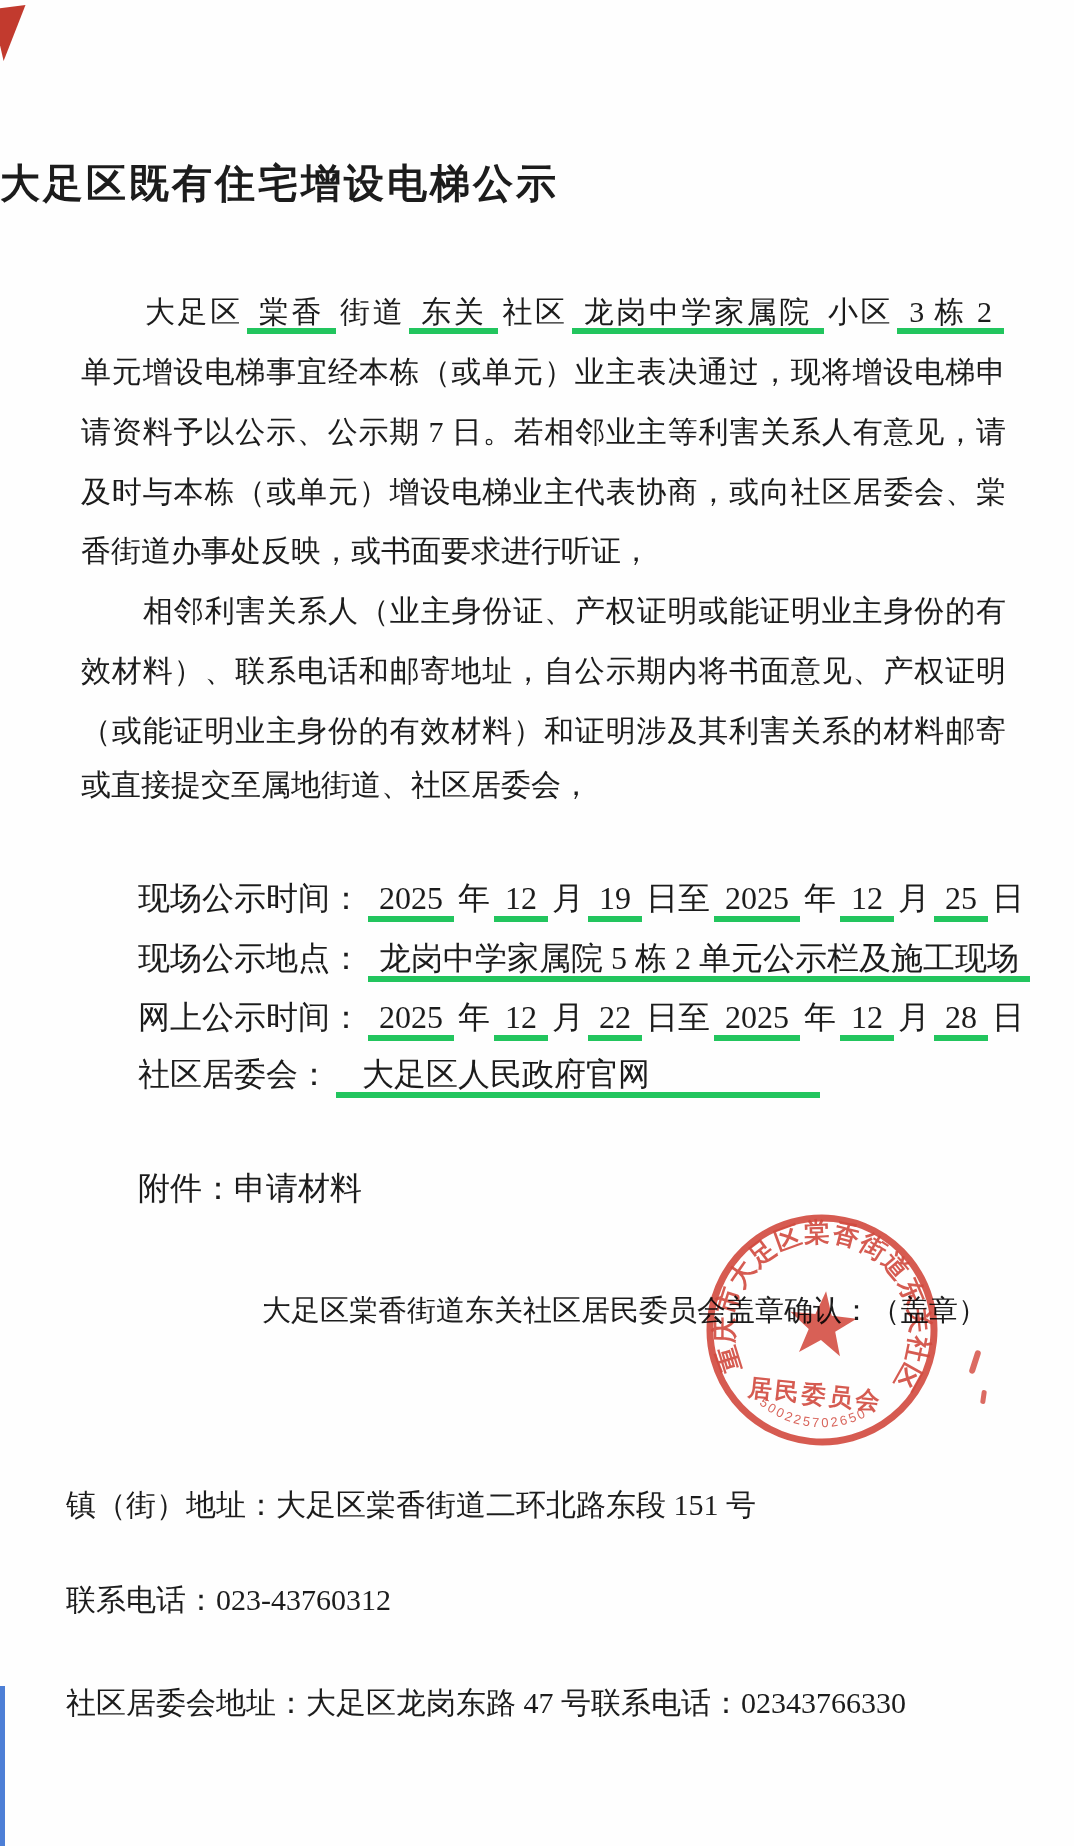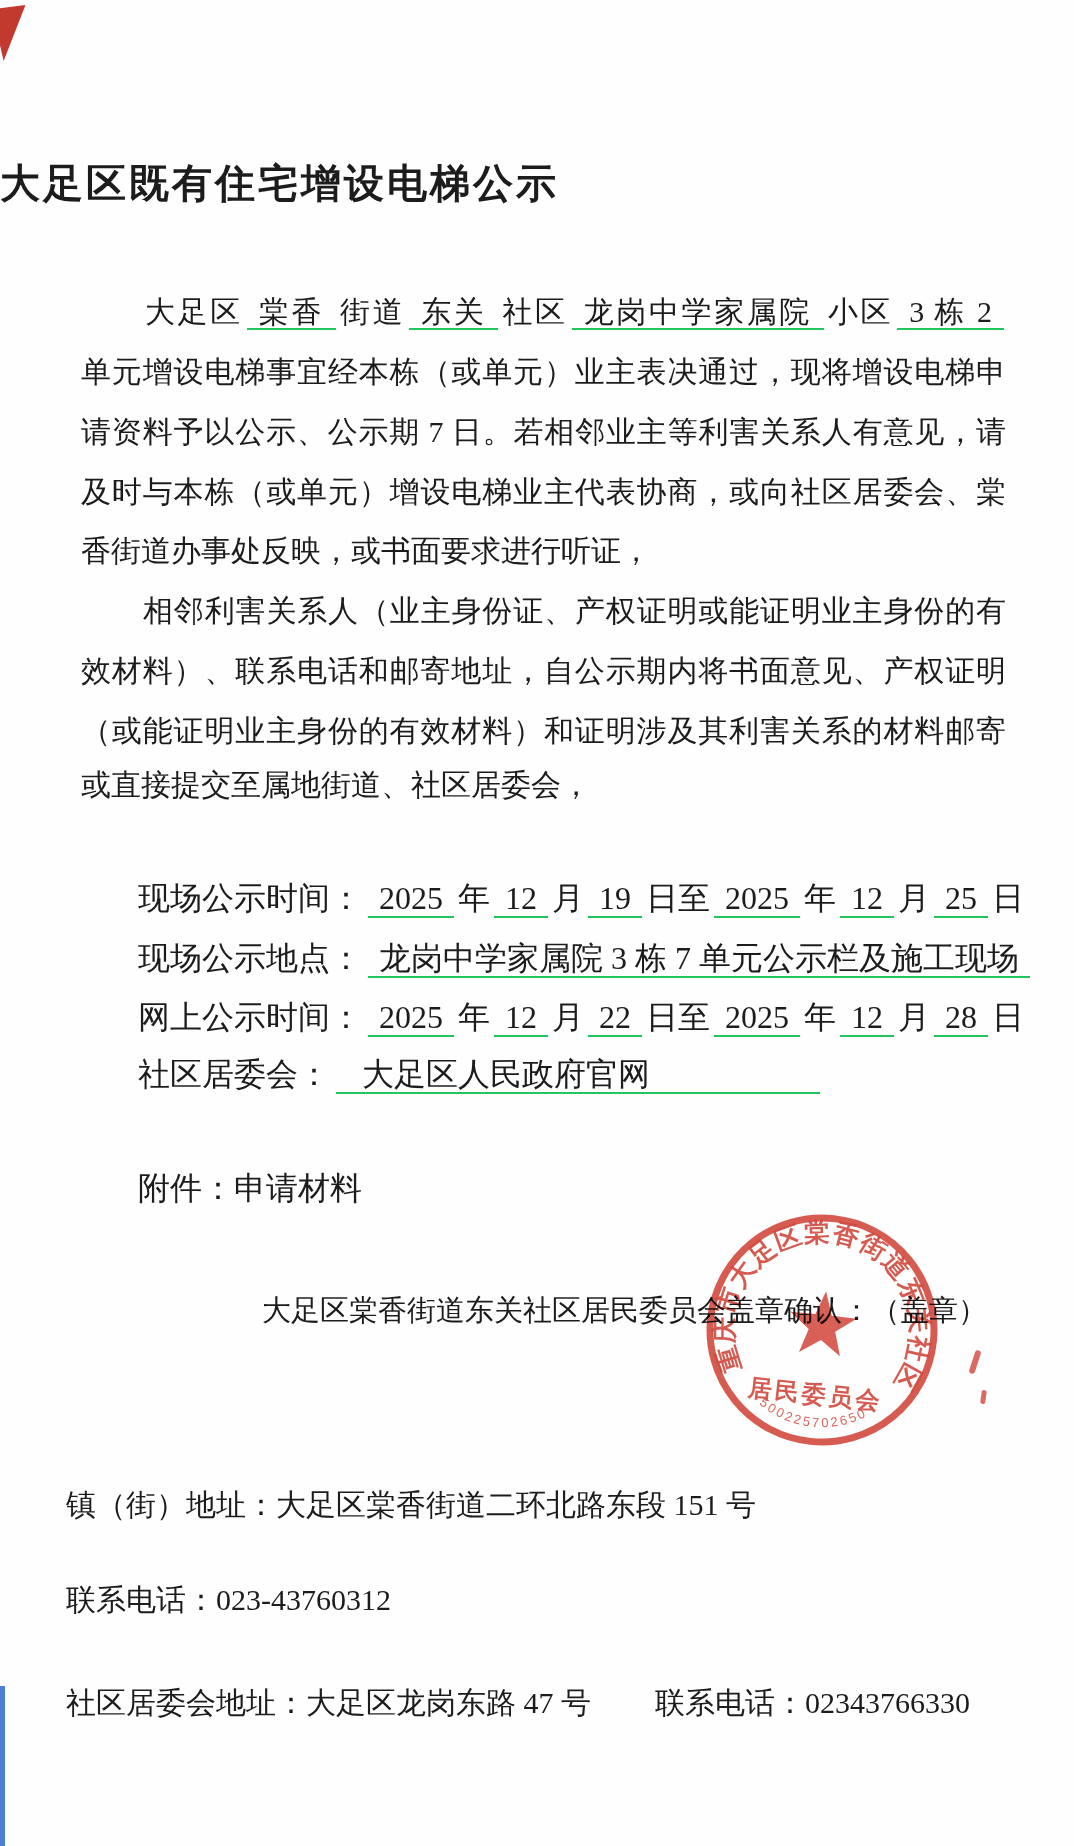--- a/index.html
+++ b/index.html
@@ -16,37 +16,37 @@
     position:absolute;top:156px;left:0;width:100%;
     font-size:40px;font-weight:bold;letter-spacing:3px;
   }
   .line{
     position:absolute;left:81px;width:925px;
     font-size:30px;line-height:52px;height:52px;
   }
   .just{text-align:justify;text-align-last:justify;}
   .indent{padding-left:62px;width:863px;}
   .seg{margin:0 2px;}
-  .u{border-bottom:2px solid #22c55e;padding:0 12px;}
+  .u{border-bottom:6px solid #22c55e;padding:0 12px;}
   .row{
     position:absolute;left:138px;
     font-size:32px;line-height:52px;height:52px;white-space:nowrap;
   }
   .row .label{margin-right:4px;}
   .row .u{padding:0 11px;}
   .row-website .u{padding:0 170px 0 26px;}
   .sig{
     position:absolute;font-size:29px;line-height:52px;height:52px;white-space:nowrap;
   }
   .date{word-spacing:14px;}
   .footer-line{
     position:absolute;left:66px;
     font-size:30px;line-height:52px;height:52px;white-space:nowrap;
   }
-  .footer-gap{display:inline-block;margin-left:64px;}
+  .footer-gap{display:inline-block;}
   
   .seal{
     position:absolute;left:699px;top:1207px;width:246px;height:246px;
     mix-blend-mode:multiply;opacity:.92;
     transform:rotate(6deg);
   }
   
   .corner-mark{
     position:absolute;left:0;top:5px;width:30px;height:56px;
     background:#c23a2e;
@@ -85,21 +85,21 @@
 
   <div class="line just indent" style="top:585px">相邻利害关系人（业主身份证、产权证明或能证明业主身份的有</div>
   <div class="line just" style="top:645px">效材料）、联系电话和邮寄地址，自公示期内将书面意见、产权证明</div>
   <div class="line just" style="top:705px">（或能证明业主身份的有效材料）和证明涉及其利害关系的材料邮寄</div>
   <div class="line" style="top:759px">或直接提交至属地街道、社区居委会，</div>
 
   <div class="row" style="top:872px">
     <span class="label">现场公示时间：</span><span><span class="seg u">2025</span><span class="seg">年</span><span class="seg u">12</span><span class="seg">月</span><span class="seg u">19</span><span class="seg">日至</span><span class="seg u">2025</span><span class="seg">年</span><span class="seg u">12</span><span class="seg">月</span><span class="seg u">25</span><span class="seg">日</span></span>
   </div>
   <div class="row" style="top:932px">
-    <span class="label">现场公示地点：</span><span><span class="seg u">龙岗中学家属院 3 栋 7 单元公示栏及施工现场</span></span>
+    <span class="label">现场公示地点：</span><span><span class="seg u">龙岗中学家属院 5 栋 2 单元公示栏及施工现场</span></span>
   </div>
   <div class="row" style="top:991px">
     <span class="label">网上公示时间：</span><span><span class="seg u">2025</span><span class="seg">年</span><span class="seg u">12</span><span class="seg">月</span><span class="seg u">22</span><span class="seg">日至</span><span class="seg u">2025</span><span class="seg">年</span><span class="seg u">12</span><span class="seg">月</span><span class="seg u">28</span><span class="seg">日</span></span>
   </div>
   <div class="row row-website" style="top:1048px">
     <span class="label">社区居委会：</span><span><span class="seg u">大足区人民政府官网</span></span>
   </div>
 
   <div class="row" style="top:1162px">附件：申请材料</div>
 

